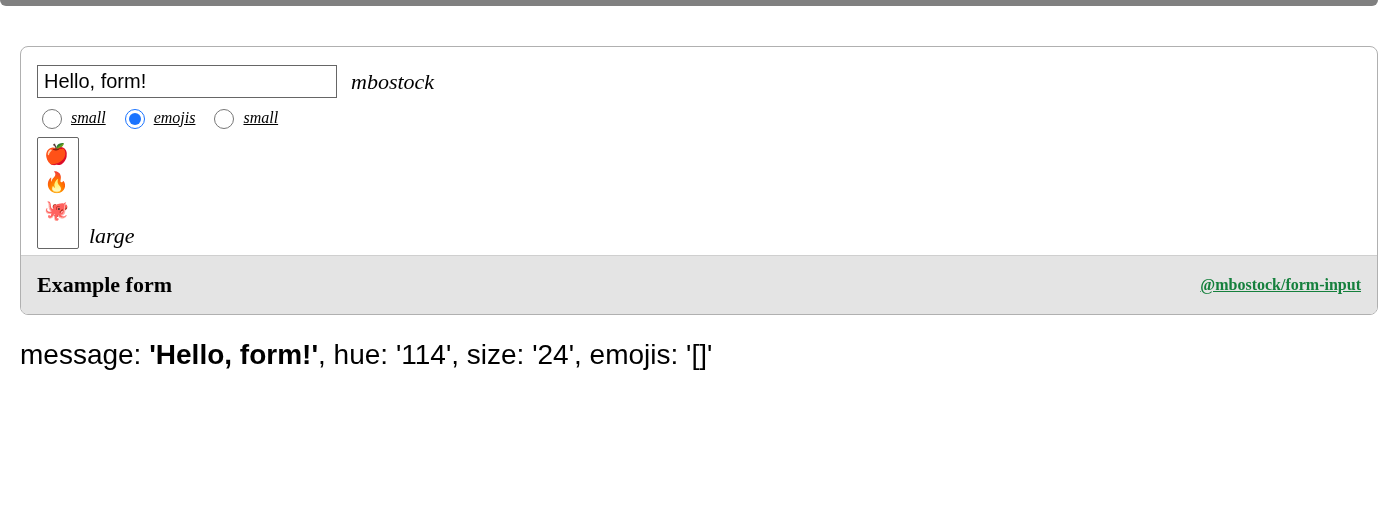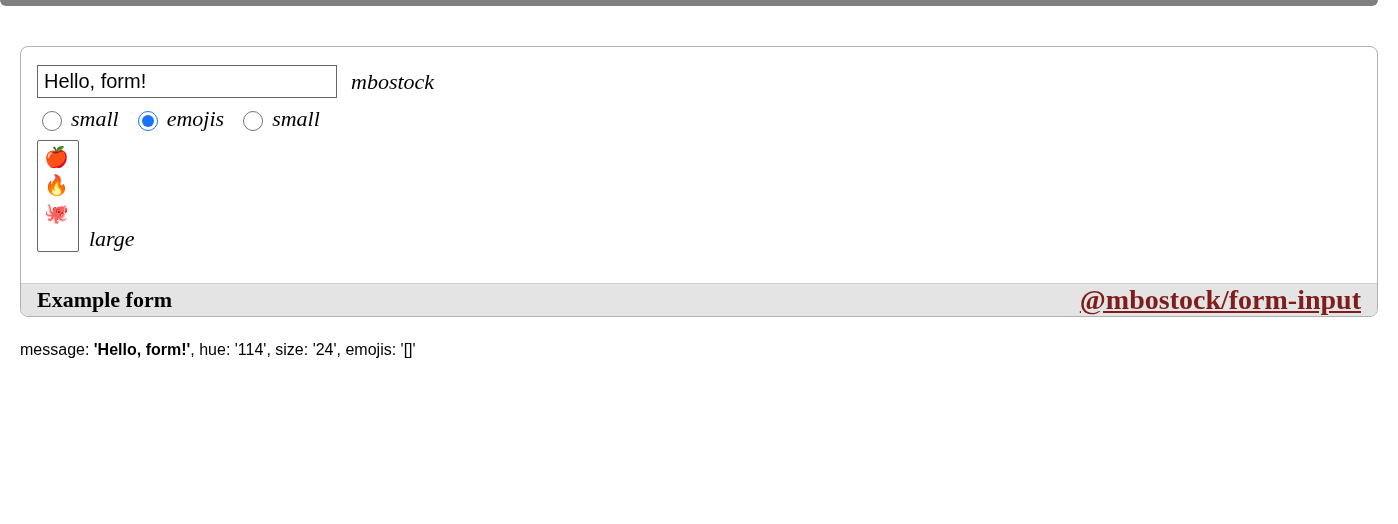--- a/index.html
+++ b/index.html
@@ -18,21 +18,21 @@
     border-radius: 0 0 6px 6px;
   }
   .card {
     margin: 40px 20px 24px 20px;
     border: 1px solid #b0b0b0;
     border-radius: 8px;
     background: #fff;
     overflow: hidden;
   }
   .card-body {
-    padding: 18px 16px 31px 16px;
+    padding: 18px 16px 6px 16px;
   }
   .row {
     display: flex;
     align-items: center;
     gap: 14px;
     margin-bottom: 8px;
   }
   .field-label {
     font-style: italic;
     font-size: 22px;
@@ -78,22 +78,23 @@
     display: inline-flex;
     align-items: center;
     gap: 6px;
   }
   .radio input[type="radio"] {
     width: 20px; height: 20px;
     accent-color: #1a73ff;
   }
   .radio-label {
     font-style: italic;
-    font-size: 22px;
+    font-size: 16px;
     margin-right: 6px;
+    text-decoration: underline;
   }
   .emoji-select-row {
     display: flex;
     align-items: flex-end;
     gap: 10px;
   }
   select[multiple] {
     border: 1px solid #666;
     font-size: 20px;
     height: 112px;
@@ -104,35 +105,35 @@
   select[multiple] option {
     padding: 2px 6px;
     line-height: 1.6;
   }
   .card-footer {
     display: flex;
     justify-content: space-between;
     align-items: center;
     background: #e4e4e4;
     border-top: 1px solid #cfcfcf;
-    padding: 0 16px;
+    padding: 16px 16px;
   }
   .card-title {
     font-weight: bold;
     font-size: 22px;
   }
   .card-link {
-    color: #7f1d1d;
+    color: #15803d;
     font-weight: bold;
     text-decoration: underline;
-    font-size: 28px;
+    font-size: 16px;
   }
   .output {
     font-family: -apple-system, Helvetica, Arial, sans-serif;
-    font-size: 16px;
+    font-size: 28px;
     margin: 20px 20px 0 20px;
   }
   .output .k { font-weight: normal; }
   .output .v-bold { font-weight: bold; }
 </style>
 </head>
 <body>
 
 <div class="top-bar"></div>
 

